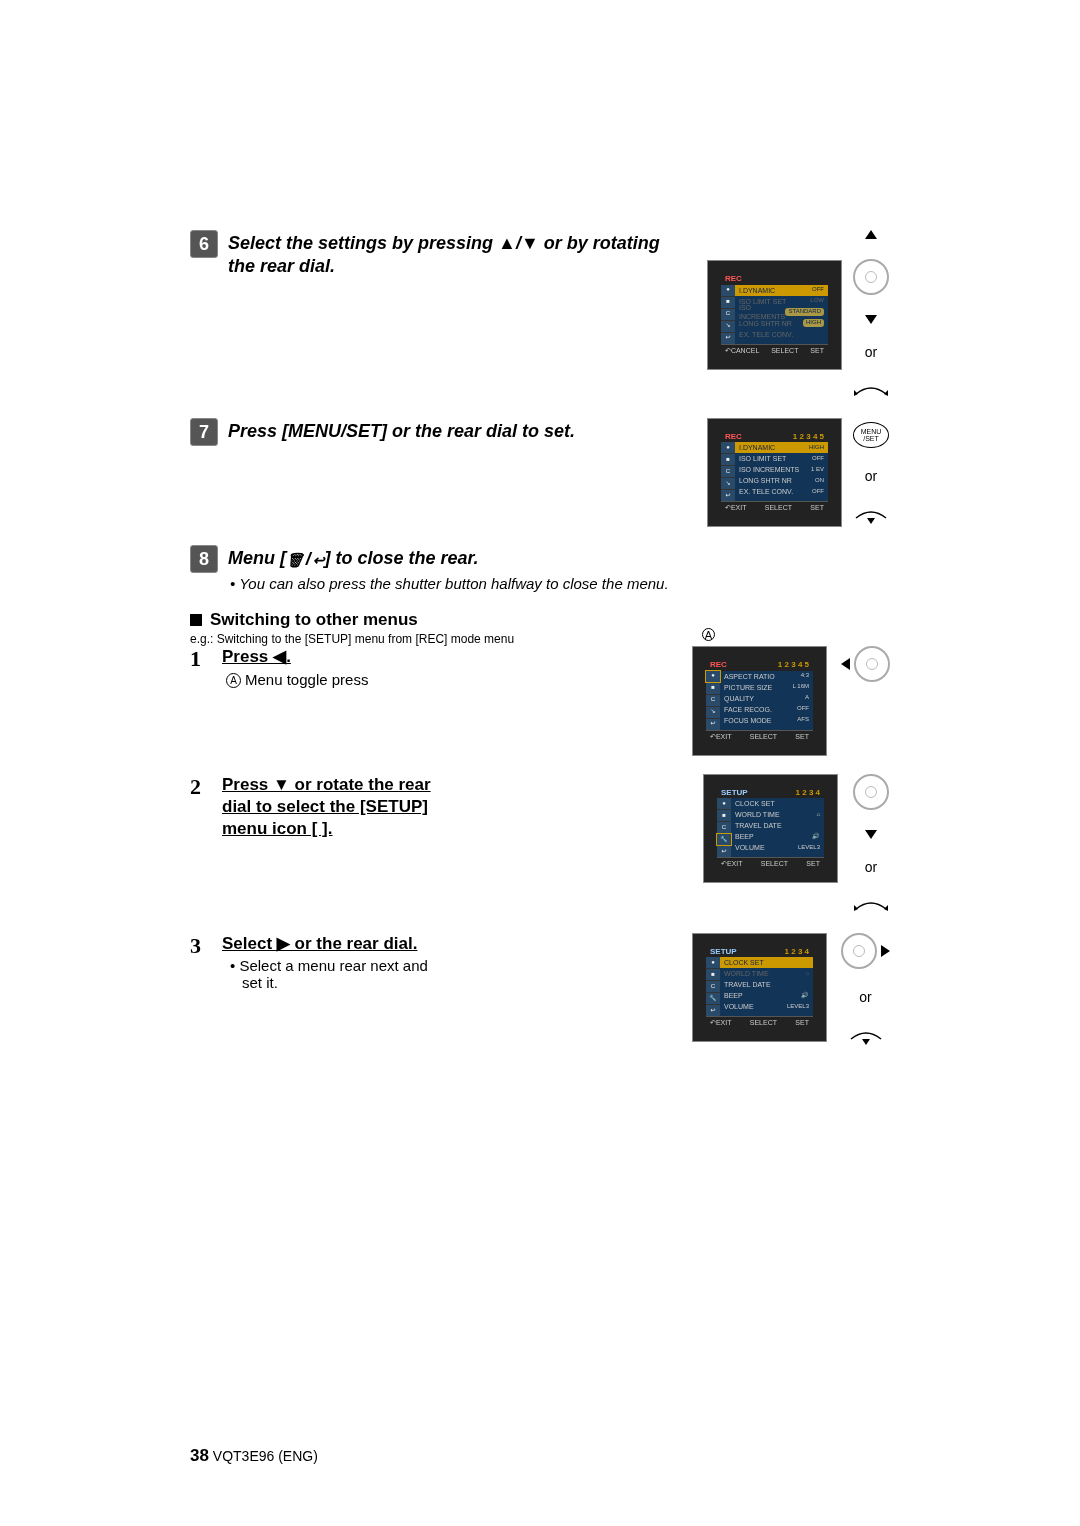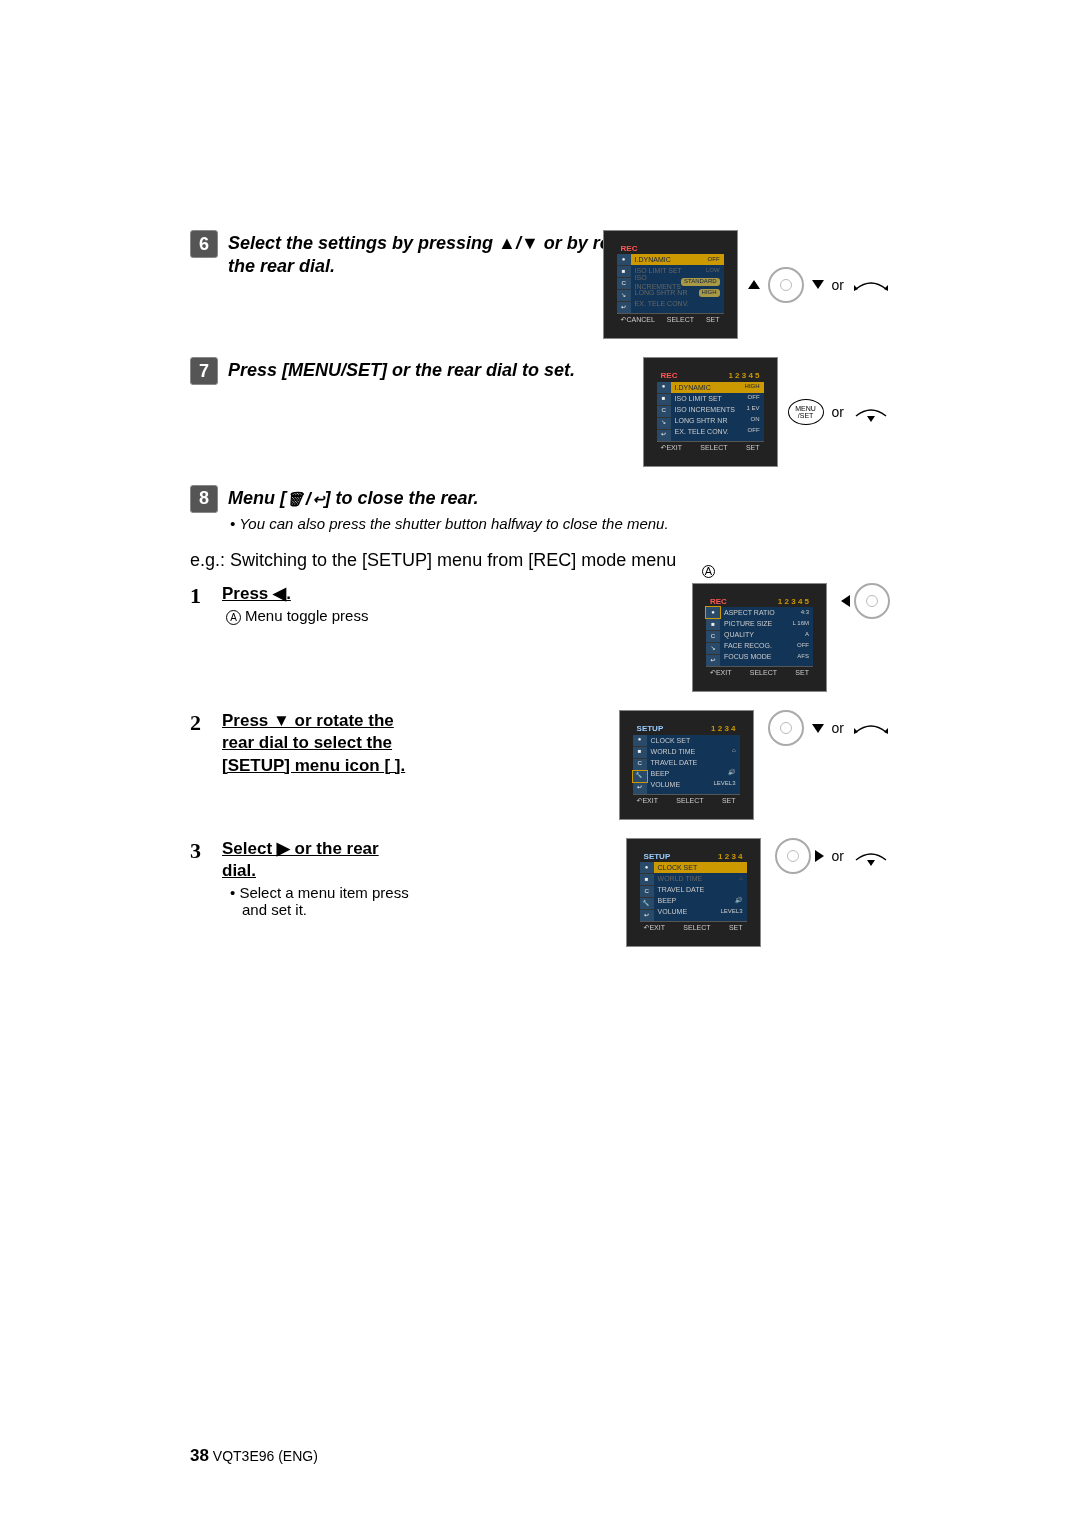--- a/index.html
+++ b/index.html
@@ -19,36 +19,36 @@
   .lcd-tabs { width: 14px; display:flex; flex-direction:column; gap:1px; background:#333; }
   .lcd-tab { height:11px; background:#2a4a6a; display:flex; align-items:center; justify-content:center; font-size:6px; }
   .lcd-list { flex:1; }
   .lcd-row { display:flex; justify-content:space-between; padding: 0 4px; font-size:7px; height:11px; align-items:center; color:#ccc; }
   .lcd-row.sel { background:#c90; color:#124; }
   .lcd-row.sel .val { background:#c90; color:#124; }
   .lcd-row .val { font-size:6px; }
   .lcd-row .val.pill { background:#a94; color:#124; padding:0 3px; border-radius:3px; }
   .lcd-row.dim { color:#666; }
   .lcd-footer { display:flex; justify-content:space-between; font-size:7px; padding:1px 4px; color:#ccc; background:#222; border-top:1px solid #555; }
-  .ctrl-stack { display:flex; align-items:center; gap:8px; font-size:13px; }
+  .ctrl-stack { display:flex; flex-direction:column; align-items:center; gap:20px; font-size:13px; }
   .dpad { width:36px; height:36px; border:2px solid #aaa; border-radius:50%; position:relative; }
   .dpad::after { content:""; position:absolute; inset:10px; border:1px solid #bbb; border-radius:50%; }
   .tri { width:0; height:0; border-left:6px solid transparent; border-right:6px solid transparent; }
   .tri.up { border-bottom:9px solid #000; }
   .tri.down { border-top:9px solid #000; }
   .tri.left { border-top:6px solid transparent; border-bottom:6px solid transparent; border-right:9px solid #000; border-left:none; }
   .tri.right { border-top:6px solid transparent; border-bottom:6px solid transparent; border-left:9px solid #000; border-right:none; }
   .rear-dial { width:38px; height:20px; position:relative; display:flex; align-items:center; justify-content:center; }
   .rear-dial svg { width:38px; height:20px; }
   .menu-set { width:36px; height:26px; border:1.5px solid #000; border-radius:50%; display:flex; flex-direction:column; align-items:center; justify-content:center; font-size:7px; line-height:1; }
   .or-label { font-size:14px; }
   .subhead-row { display:flex; align-items:center; gap:8px; margin-top:14px; margin-bottom:2px; }
   .black-square { width:12px; height:12px; background:#000; }
   .subhead { font-weight:bold; font-size:17px; }
-  .eg { font-size:18px; margin-bottom:12px; }
+  .eg { font-size:12px; margin-bottom:0; }
   .num-step { display:flex; gap:14px; margin-bottom:18px; align-items:flex-start; }
   .num-step .n { font-family: Georgia, 'Times New Roman', serif; font-weight:bold; font-size:22px; width:18px; }
   .num-step .txt { flex:1; max-width:330px; }
   .num-step .txt .t { font-weight:bold; font-size:17px; line-height:1.3;text-decoration:underline; }
   .num-step .txt .s { font-size:15px; margin-top:2px; padding-left:20px; text-indent:-12px; }
   .num-step .txt .s::before { content:"• "; }
   .footer { position:absolute; bottom:60px; left:190px; font-size:14px; }
   .footer b { font-size:17px; }
   .trash-back { display:inline-flex; align-items:center; gap:2px; vertical-align:middle; }
   .mini-icon { font-size:14px; line-height:1; }
@@ -195,20 +195,24 @@
   <div class="step-row">
     <div class="step-badge">8</div>
     <div class="step-content">
       <div class="step-title">
         <span>Menu [</span><span class="trash-back"><span class="mini-icon">🗑</span>/<span class="mini-icon">↩</span></span><span>] to close the rear.</span>
       </div>
       <div class="step-note">You can also press the shutter button halfway to close the menu.</div>
     </div>
   </div>
 
+  <div class="subhead-row">
+    <div class="black-square"></div>
+    <div class="subhead">Switching to other menus</div>
+  </div>
   <div class="eg">e.g.: Switching to the [SETUP] menu from [REC] mode menu</div>
 
   <div class="num-step">
     <div class="n">1</div>
     <div class="txt">
       <div class="t"><span>Press </span>◀<span>.</span></div>
       <div style="font-size:15px; margin-top:2px; padding-left:4px;"><span class="circlea">A</span><span>Menu toggle press</span></div>
     </div>
     <div style="flex:1"></div>
     <div style="position:relative;">
@@ -321,21 +325,21 @@
             <path d="M36 10 L32 14 L36 16 Z" fill="#000"></path>
           </svg>
         </div>
     </div>
   </div>
 
   <div class="num-step">
     <div class="n">3</div>
     <div class="txt">
       <div class="t">Select ▶ or the rear dial.</div>
-      <div class="s">Select a menu item press and set it.</div>
+      <div class="s">Select a menu rear next and set it.</div>
     </div>
     <div style="flex:1"></div>
     <div class="lcd">
       <div class="lcd-header" style="color:#9cf">
           <span>SETUP</span>
           <span style="color:#c90">1 2 3 4</span>
         </div>
       <div class="lcd-body">
         <div class="lcd-tabs">
             <div class="lcd-tab">●</div>

